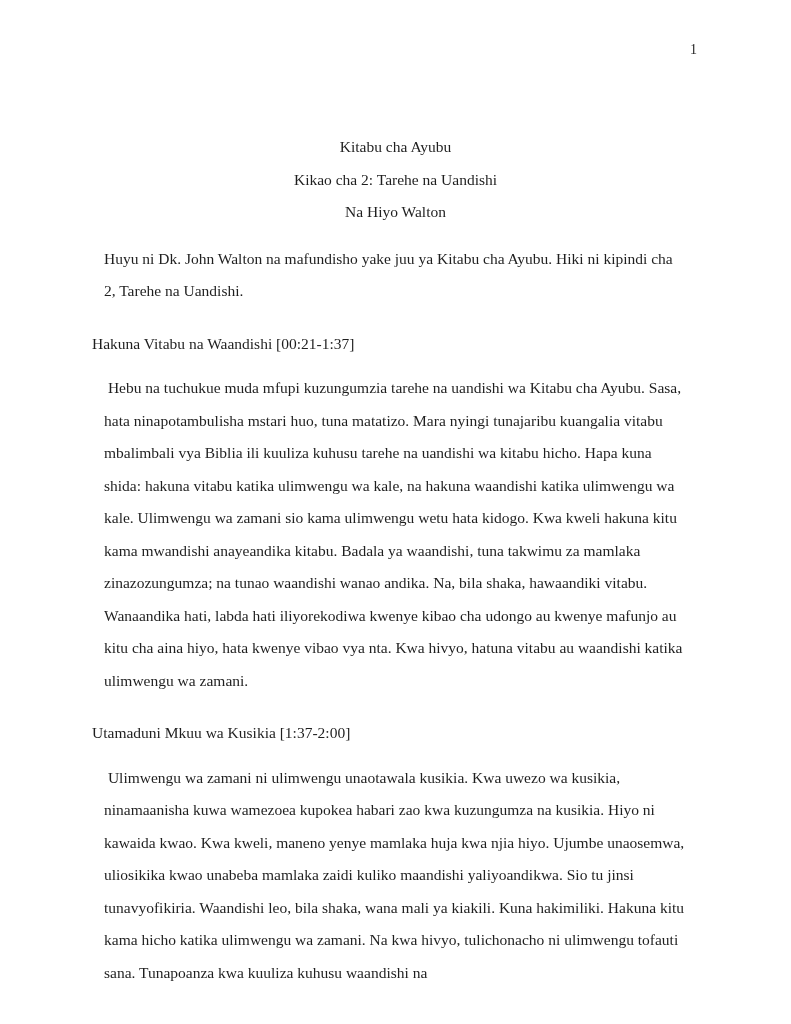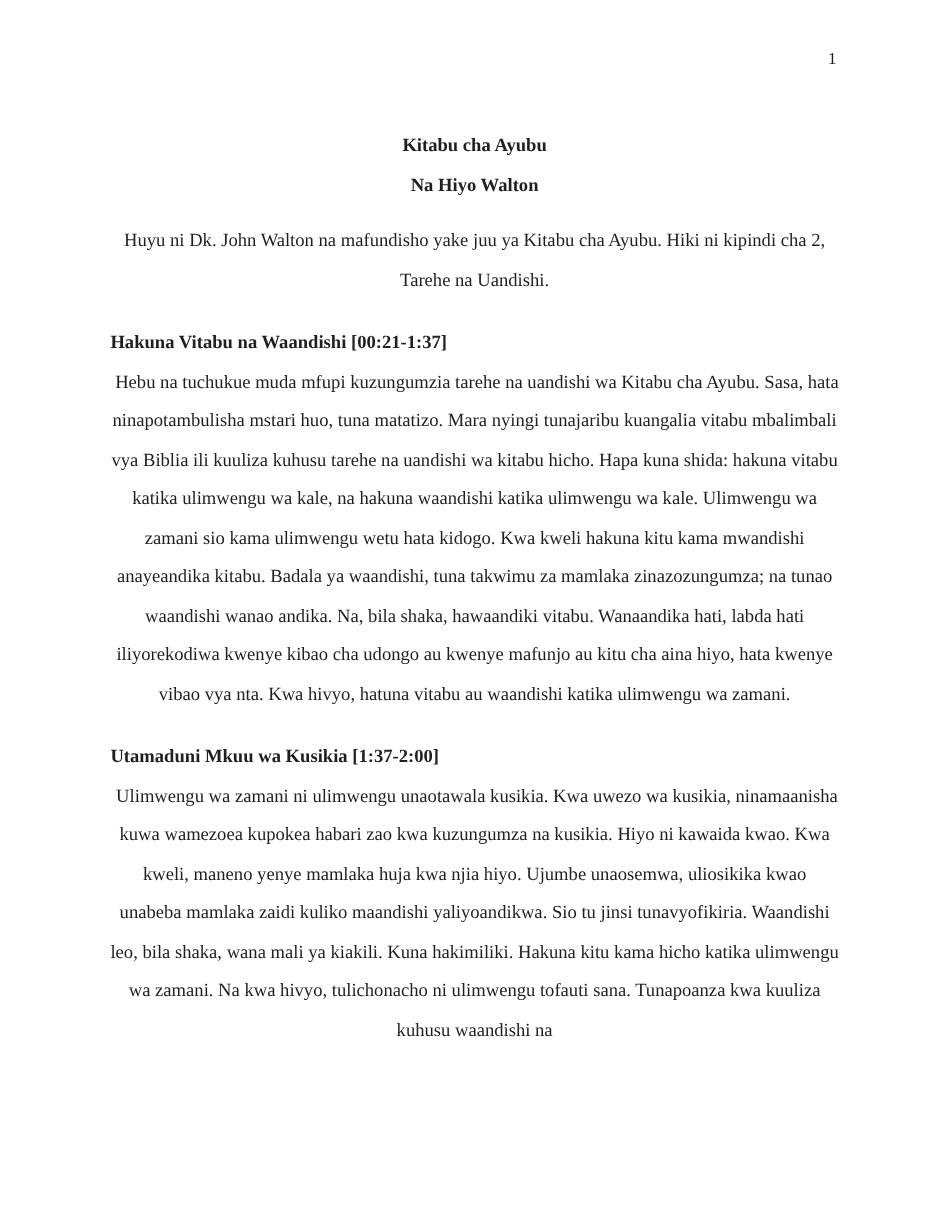--- a/index.html
+++ b/index.html
@@ -18,55 +18,56 @@
     color: #1f1f1f;
     overflow: hidden;
   }
   .page-number {
     text-align: right;
     font-size: 14px;
     line-height: 20px;
     padding-right: 2px;
   }
   .title-block {
-    margin-top: 46px;
+    margin-top: 71px;
     text-align: center;
-    font-weight: bold;
+    font-weight: normal;
     font-size: 15.5px;
     line-height: 32.5px;
   }
   .title-line {
     white-space: nowrap;
   }
   .body-text {
-    margin: 0;
+    margin: 12px;
     font-size: 15.5px;
     line-height: 32.5px;
-    text-align: center;
+    text-align: left;
     white-space: pre-wrap;
   }
   .intro {
     margin-top: 14px;
   }
   .section-heading {
     margin: 20px 0 0 0;
     font-size: 15.5px;
     line-height: 32.5px;
-    font-weight: bold;
+    font-weight: normal;
   }
 </style>
 </head>
 <body>
 
 <div class="page">
 
   <div class="page-number">1</div>
 
   <div class="title-block">
     <div class="title-line">Kitabu cha Ayubu</div>
+    <div class="title-line">Kikao cha 2: Tarehe na Uandishi</div>
     <div class="title-line">Na Hiyo Walton</div>
   </div>
 
   <p class="body-text intro">Huyu ni Dk. John Walton na mafundisho yake juu ya Kitabu cha Ayubu. Hiki ni kipindi cha 2, Tarehe na Uandishi.</p>
 
   <h2 class="section-heading">Hakuna Vitabu na Waandishi [00:21-1:37]</h2>
 
   <p class="body-text"> Hebu na tuchukue muda mfupi kuzungumzia tarehe na uandishi wa Kitabu cha Ayubu. Sasa, hata ninapotambulisha mstari huo, tuna matatizo. Mara nyingi tunajaribu kuangalia vitabu mbalimbali vya Biblia ili kuuliza kuhusu tarehe na uandishi wa kitabu hicho. Hapa kuna shida: hakuna vitabu katika ulimwengu wa kale, na hakuna waandishi katika ulimwengu wa kale. Ulimwengu wa zamani sio kama ulimwengu wetu hata kidogo. Kwa kweli hakuna kitu kama mwandishi anayeandika kitabu. Badala ya waandishi, tuna takwimu za mamlaka zinazozungumza; na tunao waandishi wanao andika. Na, bila shaka, hawaandiki vitabu. Wanaandika hati, labda hati iliyorekodiwa kwenye kibao cha udongo au kwenye mafunjo au kitu cha aina hiyo, hata kwenye vibao vya nta. Kwa hivyo, hatuna vitabu au waandishi katika ulimwengu wa zamani.</p>
 
   <h2 class="section-heading">Utamaduni Mkuu wa Kusikia [1:37-2:00]</h2>

